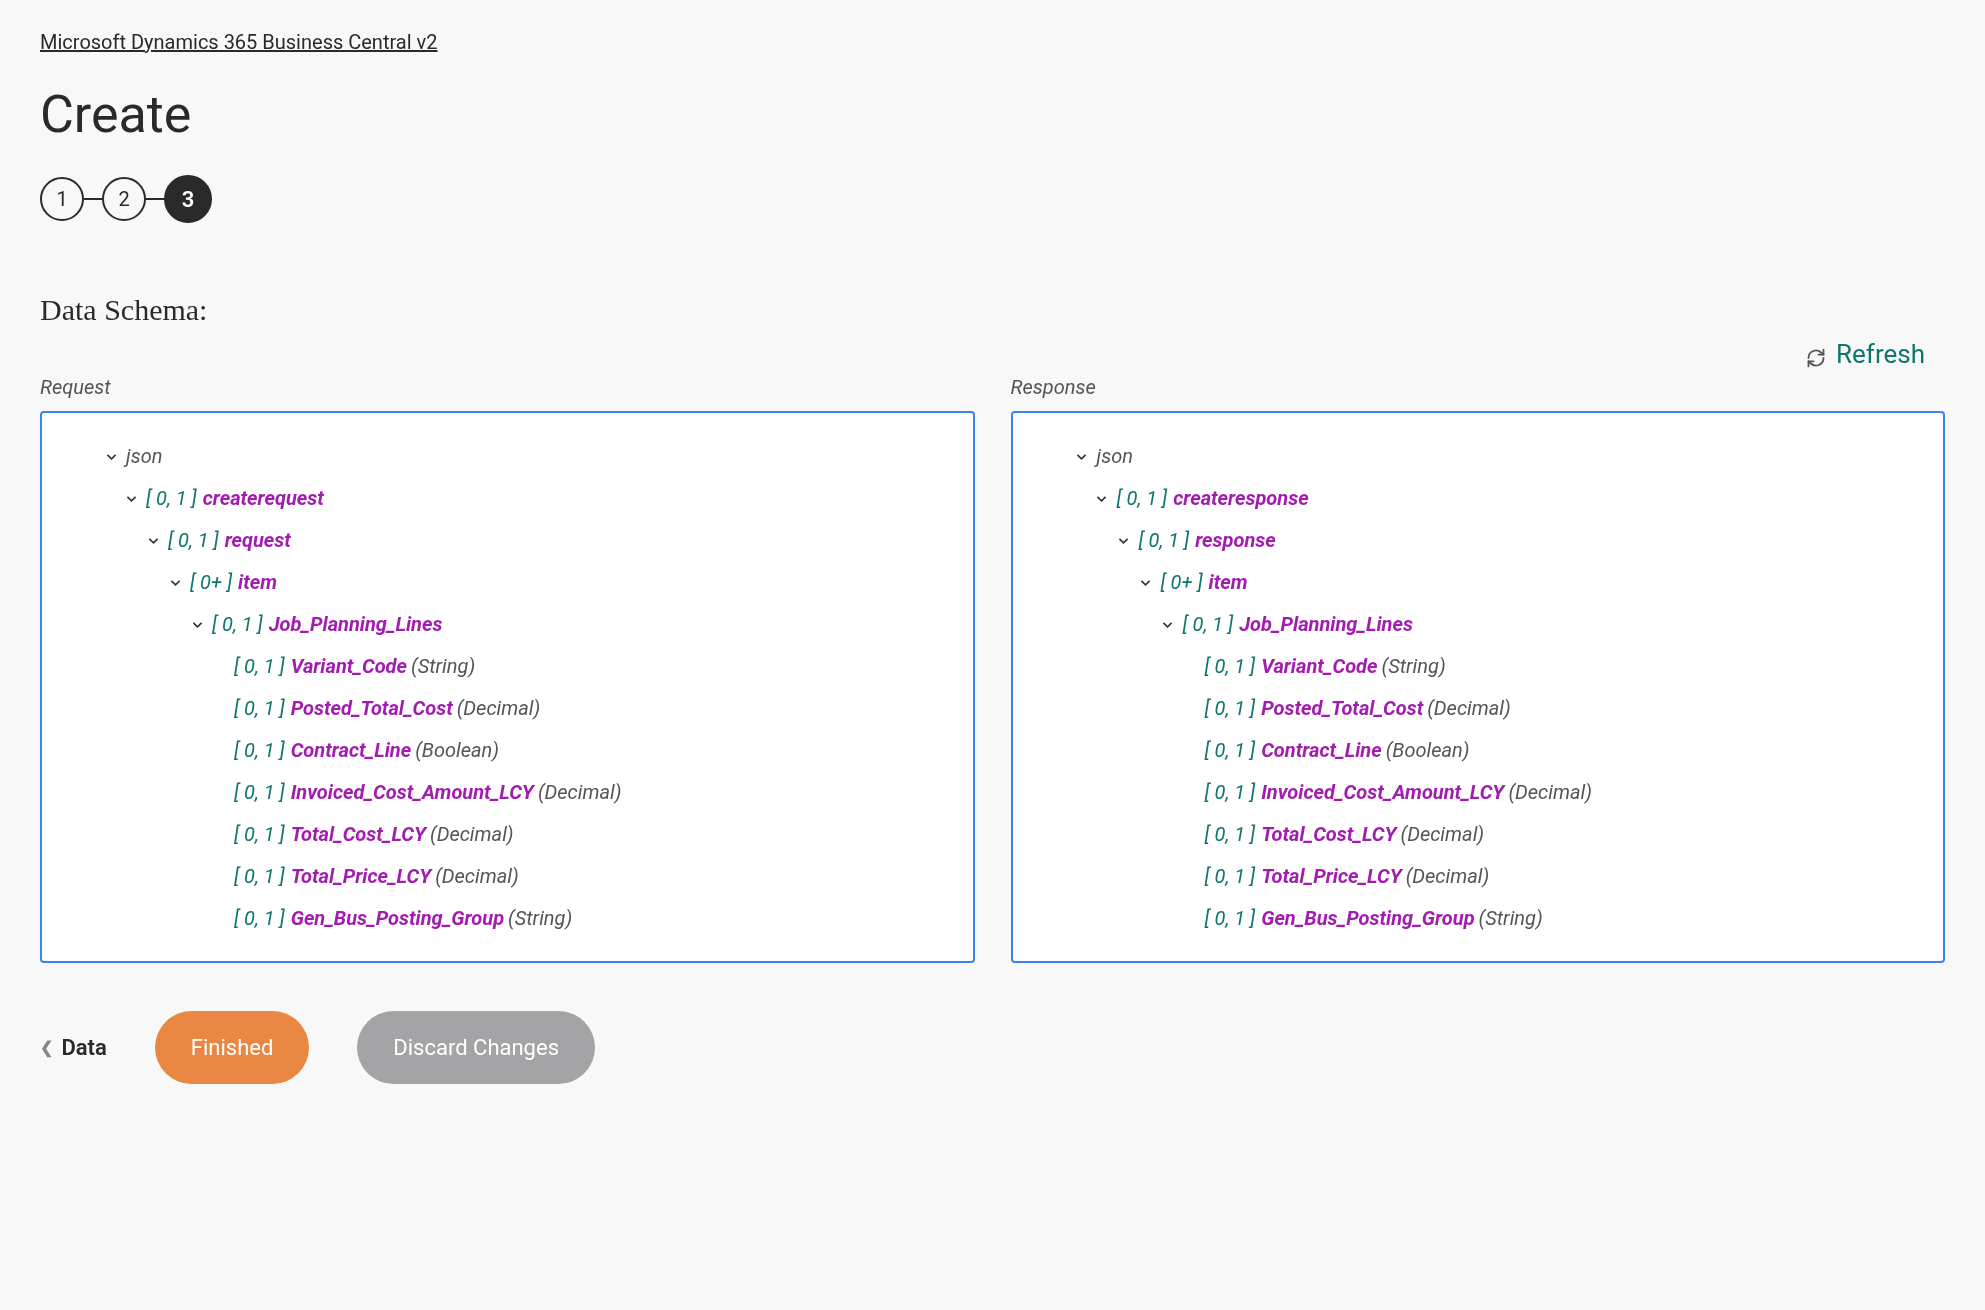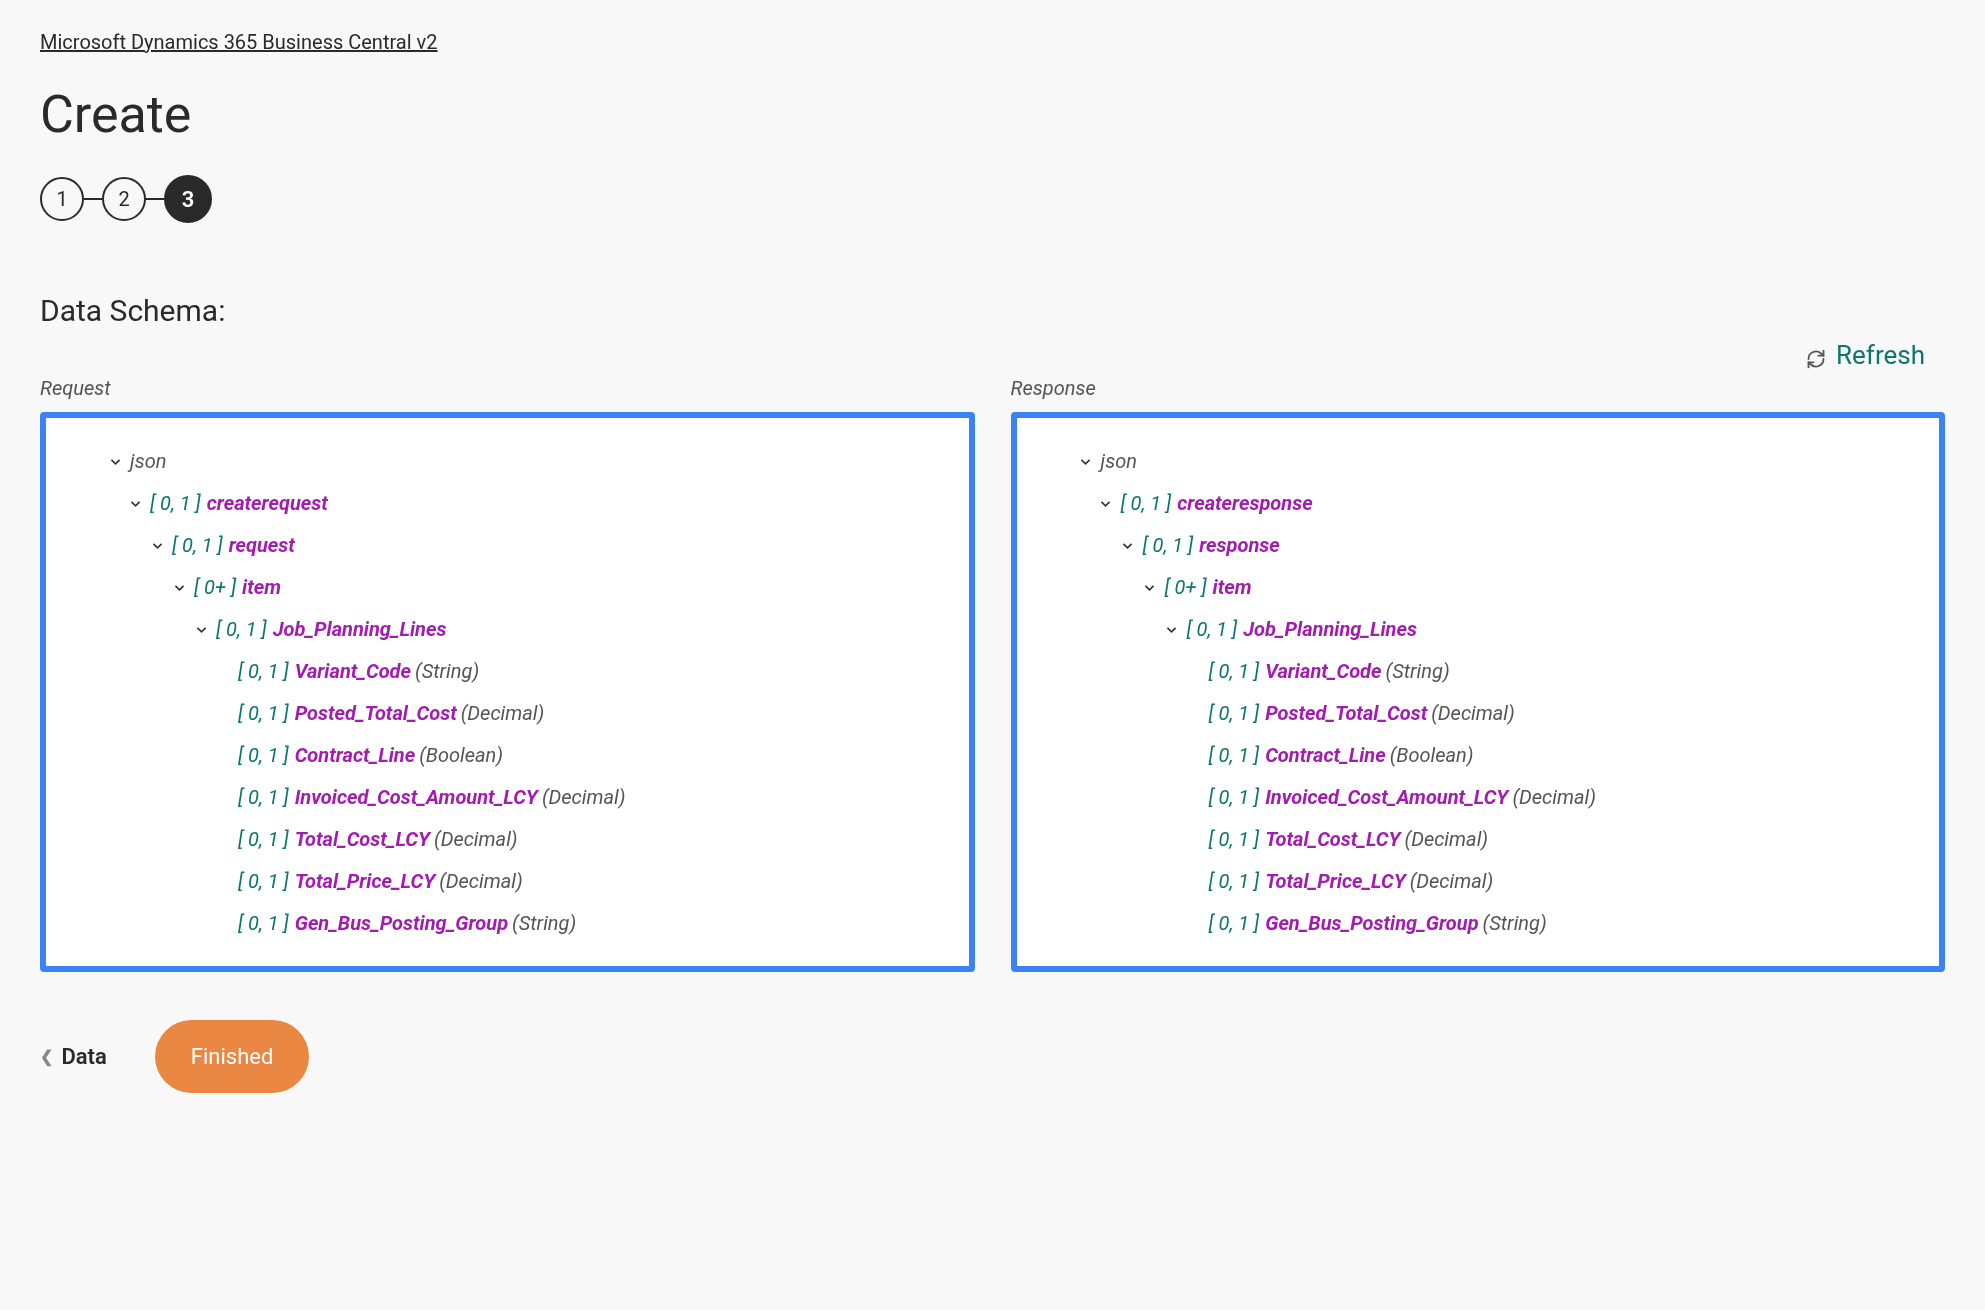--- a/index.html
+++ b/index.html
@@ -54,20 +54,21 @@
   .step-connector {
     width: 18px;
     height: 2px;
     background: #2a2a2a;
   }
   .section-title {
     font-size: 30px;
     font-weight: 400;
     margin: 0 0 12px 0;
     color: #2a2a2a;
+    font-family: Liberation Serif, serif;
   }
   .refresh-row {
     display: flex;
     justify-content: flex-end;
     align-items: center;
     margin-bottom: 6px;
     padding-right: 20px;
   }
   .refresh {
     display: flex;
@@ -91,21 +92,21 @@
     flex: 1;
     min-width: 0;
   }
   .col-title {
     font-size: 20px;
     color: #555;
     margin-bottom: 12px;
   }
   .tree-panel {
     background: #fff;
-    border: 6px solid #3b82f6;
+    border: 2px solid #3b82f6;
     border-radius: 4px;
     padding: 22px 18px 22px 18px;
   }
   .tree-row {
     display: flex;
     align-items: center;
     font-size: 20px;
     line-height: 2.1;
     white-space: nowrap;
   }
@@ -420,15 +421,16 @@
     </div>
 
   </div>
 
   <div class="buttons">
     <div class="back-btn">
       <span class="back-chevron">❮</span>
       <span>Data</span>
     </div>
     <button class="pill-btn pill-primary">Finished</button>
+    <button class="pill-btn pill-secondary">Discard Changes</button>
   </div>
 
 </div>
 
 </body></html>

